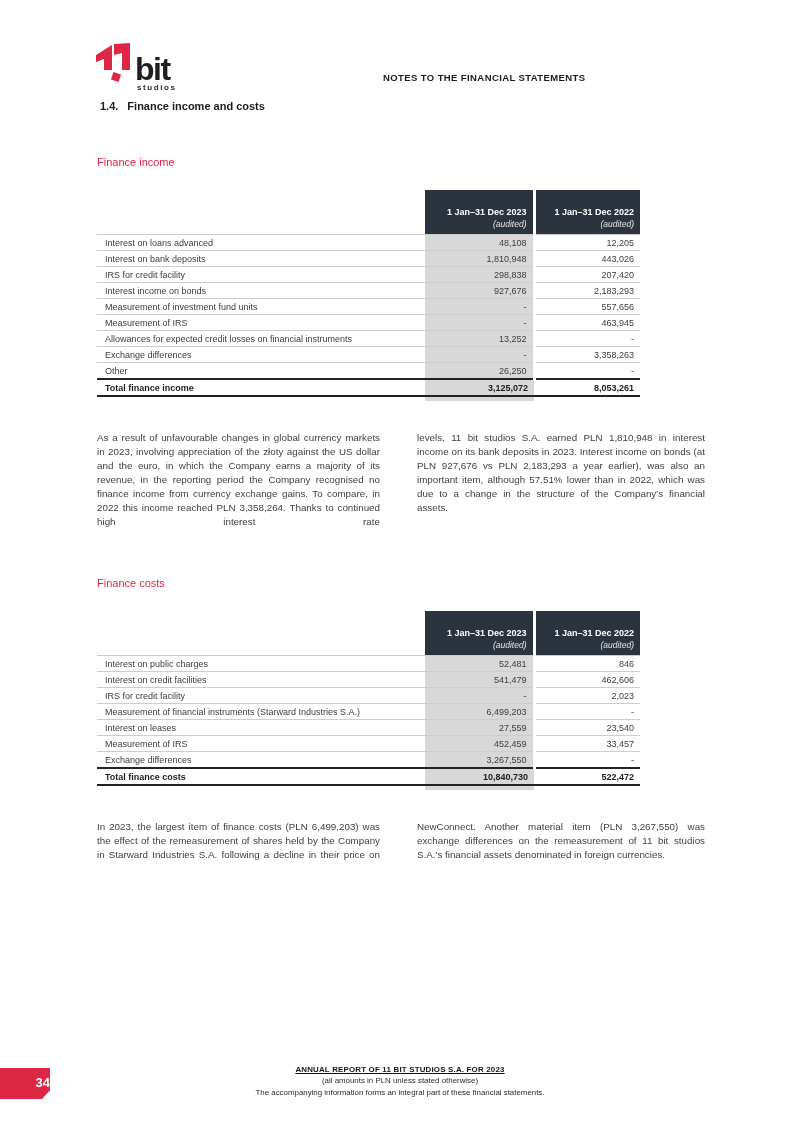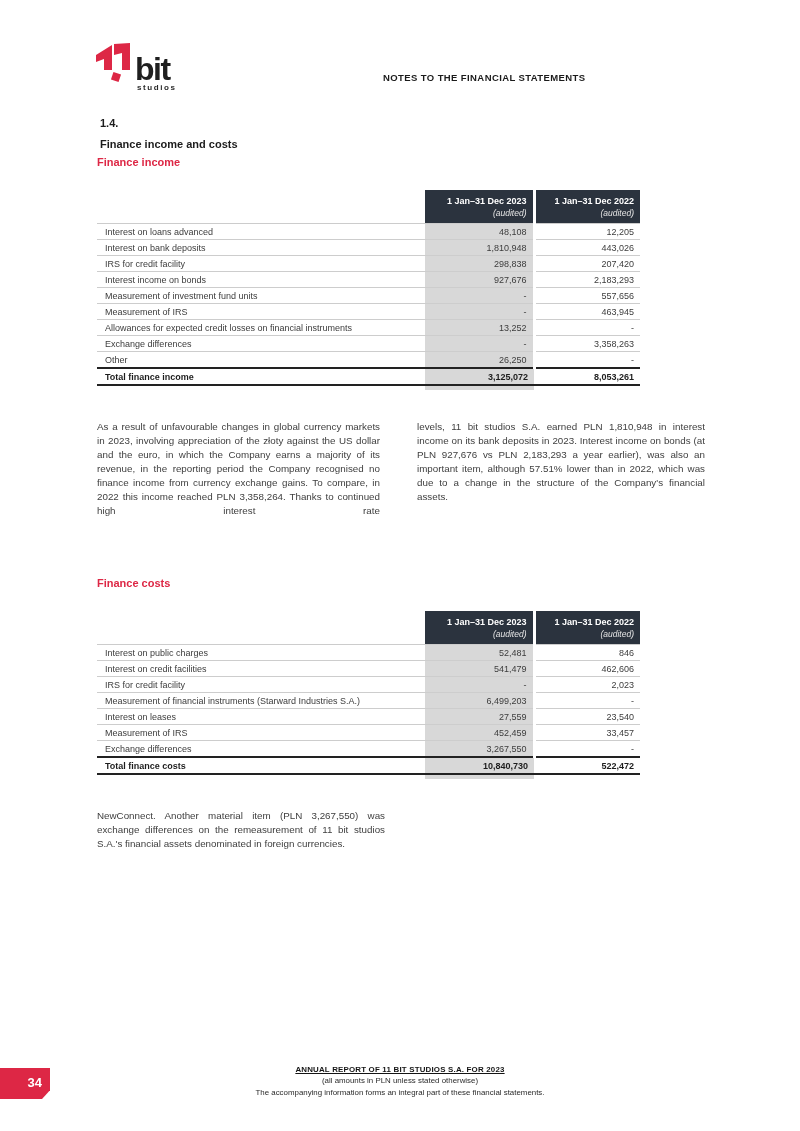--- a/index.html
+++ b/index.html
@@ -3,60 +3,60 @@
 <meta charset="utf-8">
 <style>
   html,body{margin:0;padding:0;background:#fff;}
   .page{position:relative;width:800px;height:1131px;background:#fff;overflow:hidden;
         font-family:"Liberation Sans",sans-serif;color:#3c3c3c;}
 
   
   .logo{position:absolute;top:41px;left:95px;width:105px;height:50px;}
   .doc-title{position:absolute;top:72px;left:383px;font-size:9.5px;font-weight:700;
              letter-spacing:.4px;color:#1b1b1b;}
-  .section-heading{position:absolute;top:117px;left:100px;display:flex;gap:9px;
-                   font-size:11px;font-weight:700;color:#1c1c1c;flex-direction:column;}
+  .section-heading{position:absolute;top:100px;left:100px;display:flex;gap:9px;
+                   font-size:11px;font-weight:700;color:#1c1c1c;}
 
   
   .block{position:absolute;left:97px;width:608px;}
   .block-income{top:156px;}
   .block-costs{top:577px;}
-  h3.red{margin:0;font-size:11px;line-height:13px;font-weight:700;color:var(--accent-red,#e02745);}
+  h3.red{margin:0;font-size:11px;line-height:13px;font-weight:400;color:var(--accent-red,#e02745);}
 
   
   .tablewrap{position:relative;margin-top:21px;width:543px;}
   .tablewrap::after{content:"";position:absolute;left:328px;top:100%;width:109px;height:4px;
                     background:var(--col2023-bg,#d8d8d8);}
   table{border-collapse:collapse;table-layout:fixed;width:543px;font-size:9px;color:#3c3c3c;}
   col.c-label{width:328px;} col.c-23{width:109px;} col.c-22{width:106px;}
   thead th{background:var(--thead-bg,#2b333e);color:#fff;text-align:right;
            padding:6px 6px 5px 6px;vertical-align:middle;border-bottom:1px solid #cccccc;}
   thead th.spacer{background:transparent;}
-  .thl1{font-weight:700;font-size:9px;}
+  .thl1{font-weight:700;font-size:9px;margin-top:11px;}
   .thl2{font-style:italic;font-weight:400;font-size:8.5px;color:#e4e4e4;margin-top:2px;}
   .gap{border-left:3px solid #fff;}
   tbody td{height:15px;padding:0 6px;border-bottom:1px solid #cdcdcd;vertical-align:middle;}
   tbody td.cell-label{padding-left:8px;}
   .cell-num{text-align:right;}
   .bg23{background:var(--col2023-bg,#d8d8d8);}
   tfoot td{font-weight:700;height:15px;padding:0 6px;color:#1d1d1d;
            border-top:2px solid #222;border-bottom:2px solid #222;vertical-align:middle;}
   tfoot td.t-label{padding-left:8px;}
 
   
   .cols{display:flex;gap:37px;margin-top:34px;}
   .cols p{margin:0;font-size:9.8px;line-height:14px;text-align:justify;color:#404040;}
   .col-l{width:283px;}
   .col-r{width:288px;}
   .justify-last{text-align-last:justify;}
 
   
   .footer-box{position:absolute;top:1068px;left:0;width:50px;height:31px;box-sizing:border-box;
               background:var(--accent-red,#e02745);color:#fff;font-weight:700;font-size:13px;
-              text-align:right;padding-right:8px;line-height:30px;
+              text-align:right;padding-right:0;line-height:30px;
               clip-path:polygon(0 0,100% 0,100% 72%,84% 100%,0 100%);}
   .footer-text{position:absolute;top:1064px;left:0;right:0;text-align:center;
                font-size:7.9px;line-height:11.4px;color:#2a2a2a;}
   .footer-text .l1{font-weight:700;color:#141414;letter-spacing:.2px;text-decoration:underline;}
 
   
   .logo svg .mark{fill:var(--accent-red,#e02745);}
   .logo svg .bit{font-family:"Liberation Sans",sans-serif;font-weight:700;fill:#1f1f1f;letter-spacing:-1.5px;}
   .logo svg .studios{font-family:"Liberation Sans",sans-serif;font-weight:700;fill:#2a2a2a;letter-spacing:1.6px;}
 </style>
@@ -234,20 +234,21 @@
           <tr>
             <td class="t-label">Total finance costs</td>
             <td class="cell-num bg23">10,840,730</td>
             <td class="cell-num">522,472</td>
           </tr>
         </tfoot>
       </table>
     </div>
 
     <div class="cols">
+      <p class="col-l justify-last">In 2023, the largest item of finance costs (PLN 6,499,203) was the effect of the remeasurement of shares held by the Company in Starward Industries S.A. following a decline in their price on</p>
       <p class="col-r">NewConnect. Another material item (PLN 3,267,550) was exchange differences on the remeasurement of 11 bit studios S.A.'s financial assets denominated in foreign currencies.</p>
     </div>
   </div>
 
   <div class="footer-box">34</div>
   <div class="footer-text">
     <div class="l1">ANNUAL REPORT OF 11 BIT STUDIOS S.A. FOR 2023</div>
     <div class="l2">(all amounts in PLN unless stated otherwise)</div>
     <div class="l3">The accompanying information forms an integral part of these financial statements.</div>
   </div>

